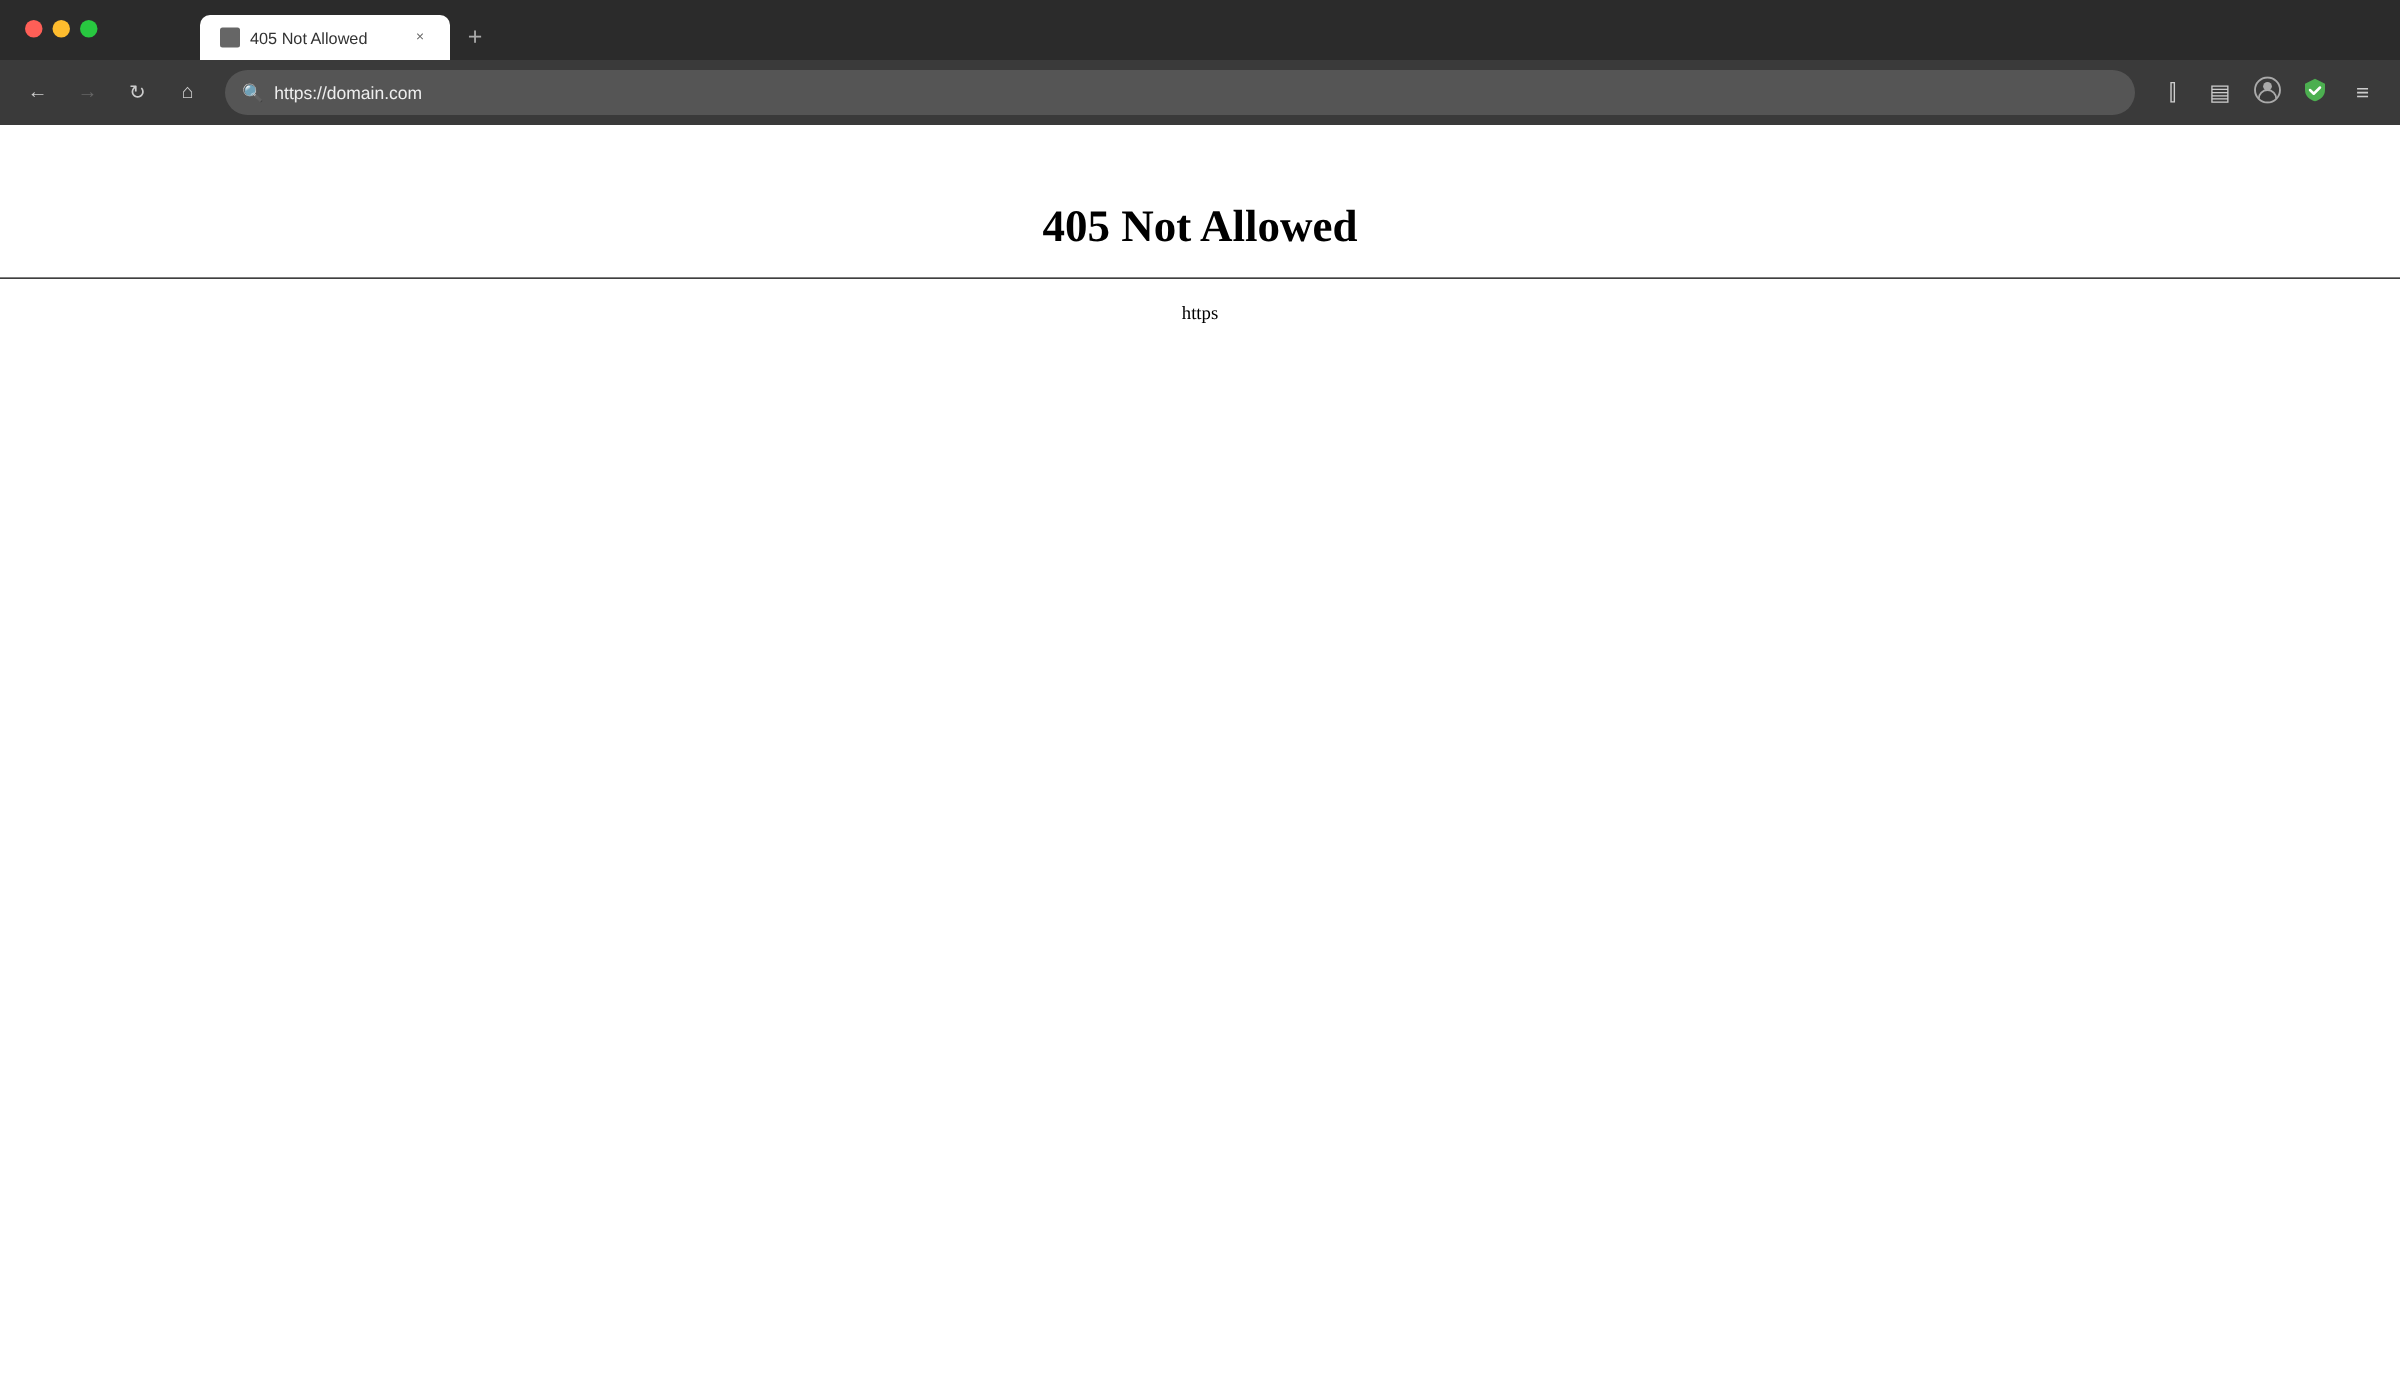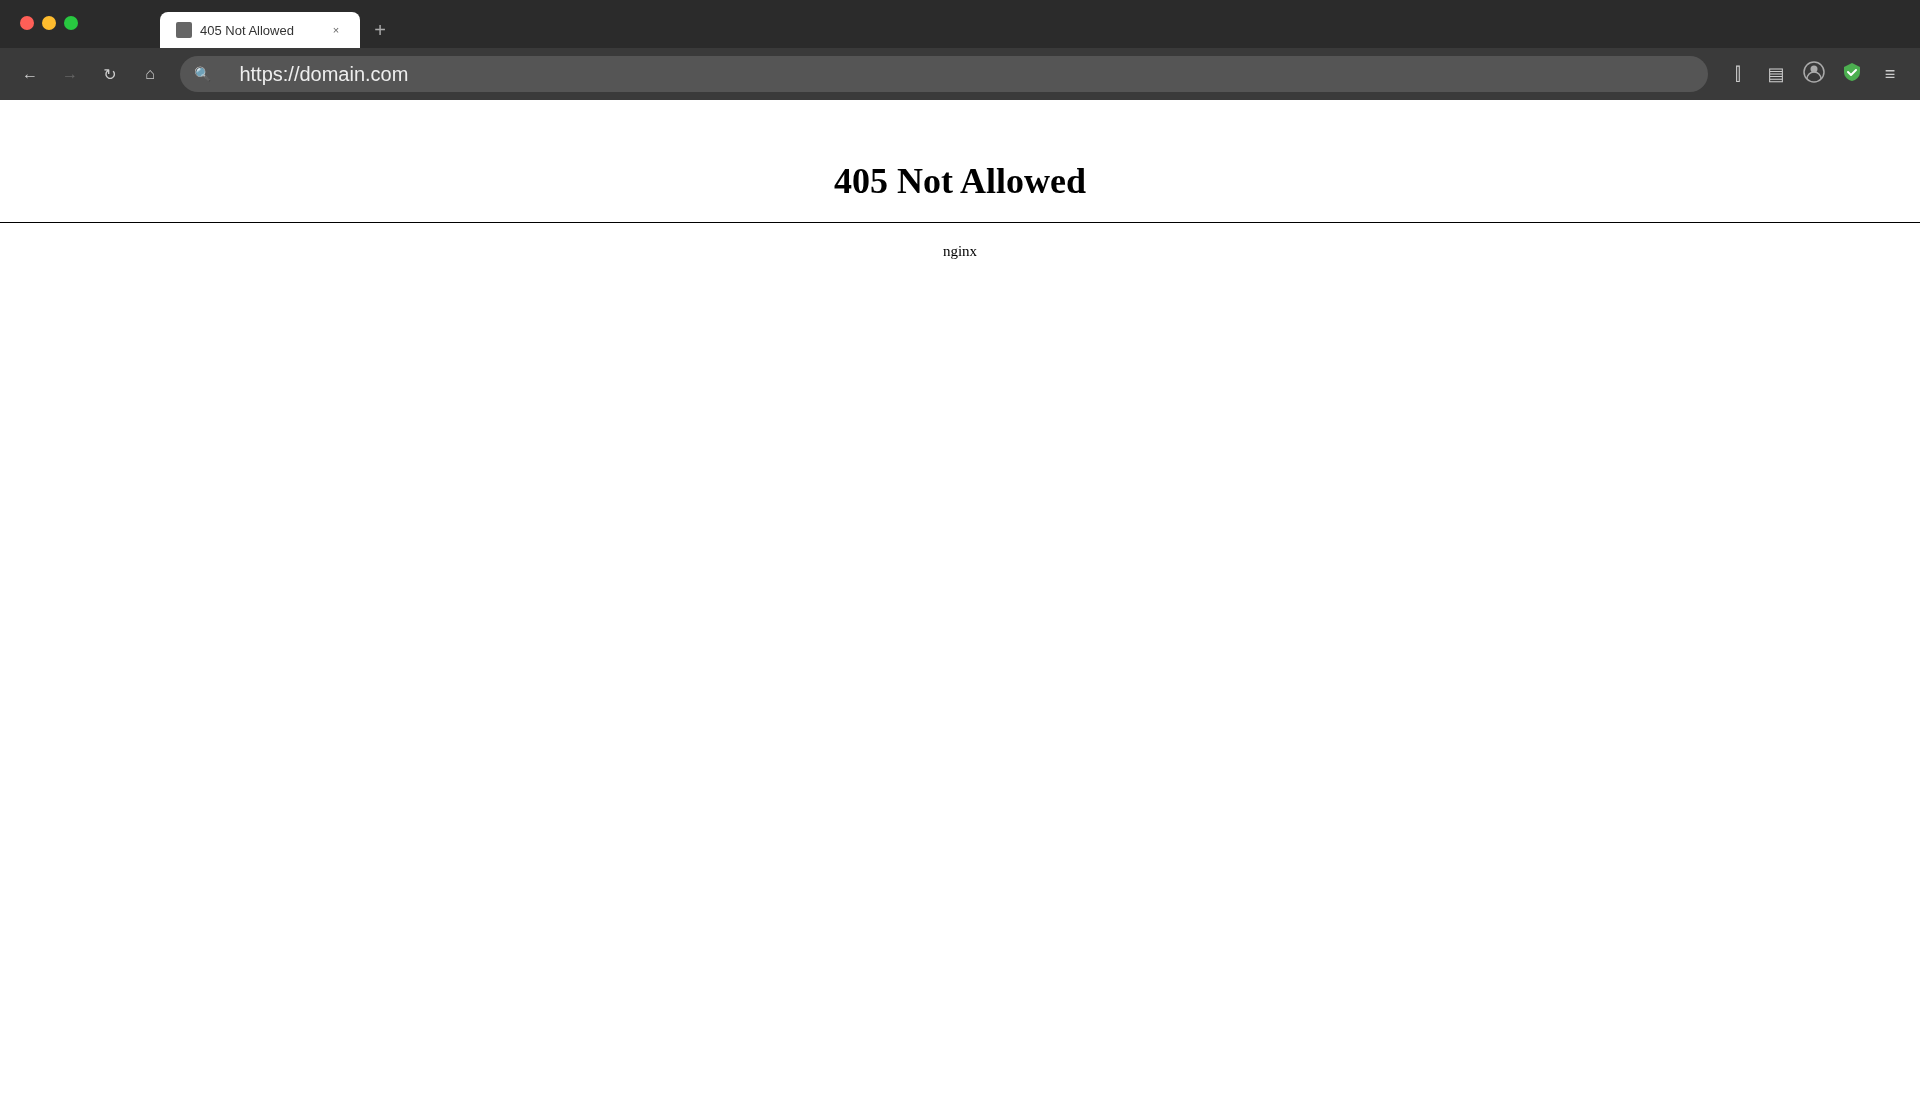--- a/index.html
+++ b/index.html
@@ -154,22 +154,21 @@
       font-size: 14px;
       flex-shrink: 0;
     }
 
     .address-bar {
       flex: 1;
       background: transparent;
       border: none;
       outline: none;
       color: #eee;
-      font-size: 20px;
-      margin-left: 20px;
+      font-size: 14px;
     }
 
     .toolbar-right {
       display: flex;
       align-items: center;
       gap: 2px;
     }
 
     .toolbar-icon {
       width: 36px;
@@ -287,14 +286,14 @@
       <div class="toolbar-icon">
         <span>≡</span>
       </div>
     </div>
   </div>
 </div>
 
 <div class="page-content">
   <h1 class="error-heading">405 Not Allowed</h1>
   <hr class="hr-divider">
-  <p class="server-text">nginx</p>
+  <p class="server-text">https</p>
 </div>
 
 </body></html>

